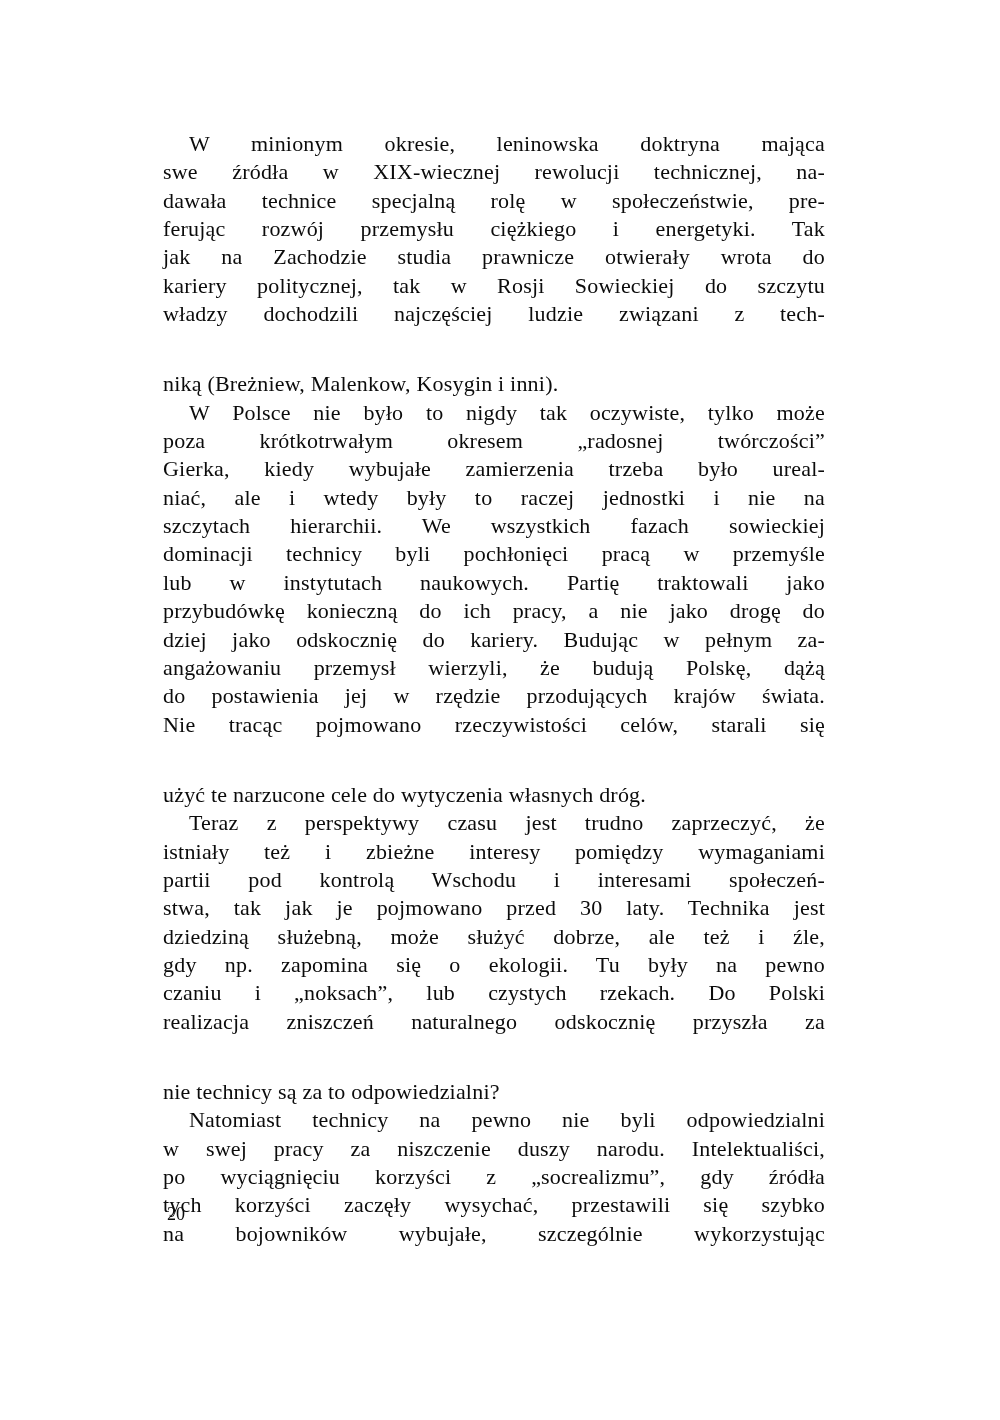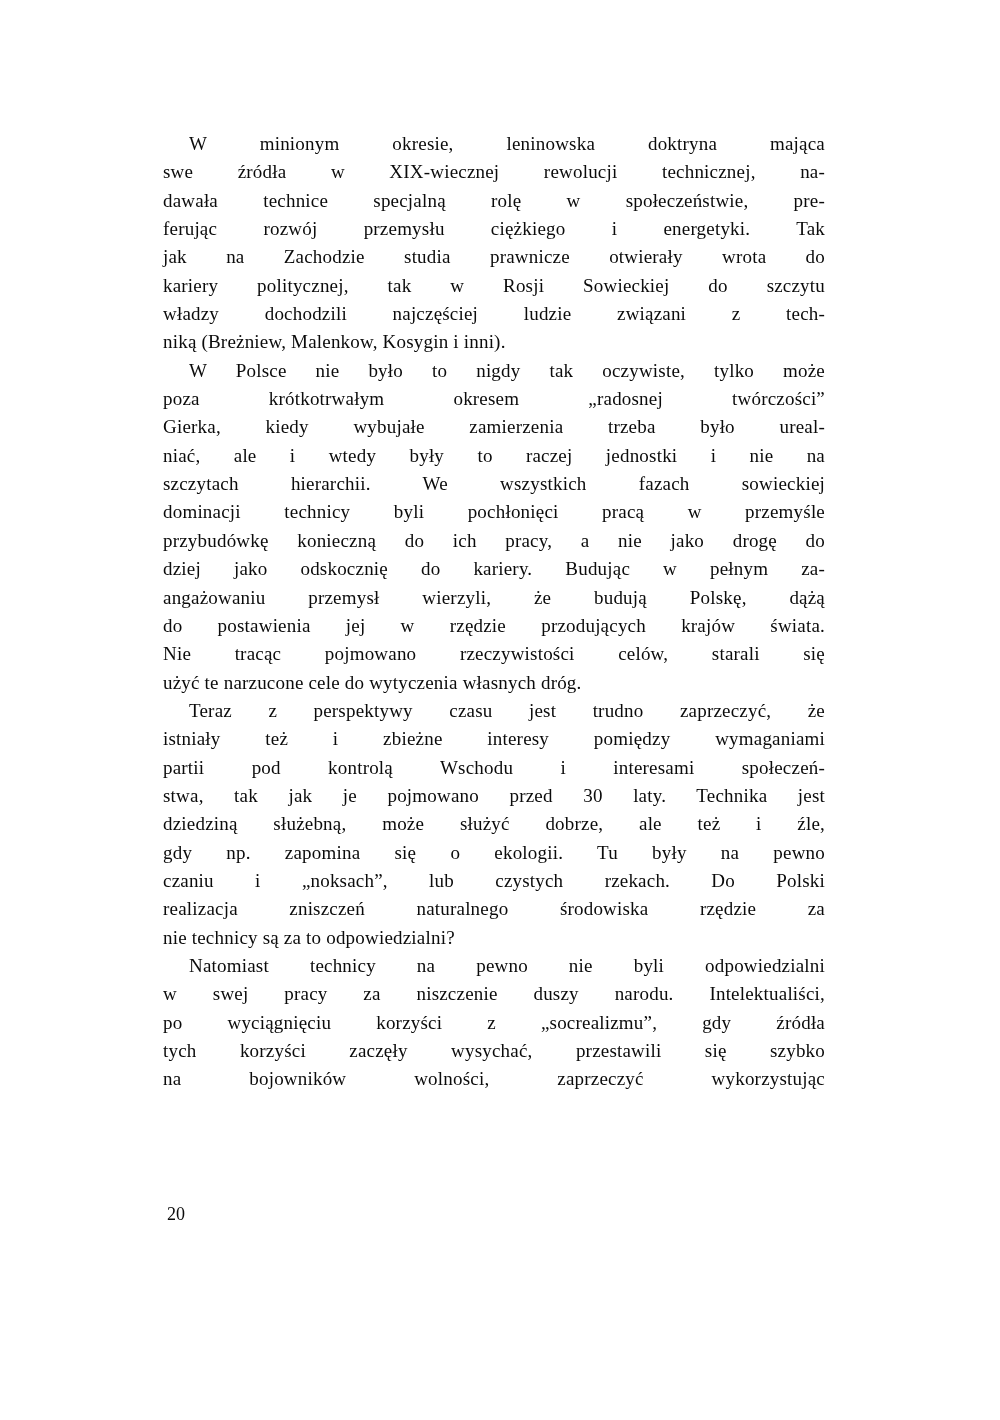--- a/index.html
+++ b/index.html
@@ -19,39 +19,40 @@
     position: absolute;
     inset: 0;
     background: #ffffff;
     overflow: hidden;
   }
   .text-block {
     position: absolute;
     left: 163px;
     top: 130px;
     width: 662px;
-    font-size: 19px;
+    font-size: 22px;
     line-height: 28.35px;
     letter-spacing: 0.2px;
   }
   .paragraph {
     margin: 0;
     padding: 0;
   }
   .line {
     text-align: justify;
     text-align-last: justify;
     -moz-text-align-last: justify;
     white-space: normal;
   }
   .line.first {
     text-indent: 26px;
   }
   .line.par-end {
     text-align-last: left;
+    margin-top: 42px;
     -moz-text-align-last: left;
   }
   .page-number {
     position: absolute;
     left: 167px;
     top: 1200px;
     font-size: 18px;
     line-height: 28px;
   }
 </style>
@@ -72,44 +73,45 @@
       <div class="line par-end">niką (Breżniew, Malenkow, Kosygin i inni).</div>
     </div>
 
     <div class="paragraph">
       <div class="line first">W Polsce nie było to nigdy tak oczywiste, tylko może</div>
       <div class="line">poza krótkotrwałym okresem „radosnej twórczości”</div>
       <div class="line">Gierka, kiedy wybujałe zamierzenia trzeba było ureal-</div>
       <div class="line">niać, ale i wtedy były to raczej jednostki i nie na</div>
       <div class="line">szczytach hierarchii. We wszystkich fazach sowieckiej</div>
       <div class="line">dominacji technicy byli pochłonięci pracą w przemyśle</div>
+      <div class="line">lub w instytutach naukowych. Partię traktowali jako</div>
       <div class="line">przybudówkę konieczną do ich pracy, a nie jako drogę do</div>
       <div class="line">dziej jako odskocznię do kariery. Budując w pełnym za-</div>
       <div class="line">angażowaniu przemysł wierzyli, że budują Polskę, dążą</div>
       <div class="line">do postawienia jej w rzędzie przodujących krajów świata.</div>
       <div class="line">Nie tracąc pojmowano rzeczywistości celów, starali się</div>
       <div class="line par-end">użyć te narzucone cele do wytyczenia własnych dróg.</div>
     </div>
 
     <div class="paragraph">
       <div class="line first">Teraz z perspektywy czasu jest trudno zaprzeczyć, że</div>
       <div class="line">istniały też i zbieżne interesy pomiędzy wymaganiami</div>
       <div class="line">partii pod kontrolą Wschodu i interesami społeczeń-</div>
       <div class="line">stwa, tak jak je pojmowano przed 30 laty. Technika jest</div>
       <div class="line">dziedziną służebną, może służyć dobrze, ale też i źle,</div>
       <div class="line">gdy np. zapomina się o ekologii. Tu były na pewno</div>
       <div class="line">czaniu i „noksach”, lub czystych rzekach. Do Polski</div>
-      <div class="line">realizacja zniszczeń naturalnego środowiska rzędzie za</div>
+      <div class="line">realizacja zniszczeń naturalnego odskocznię przyszła za</div>
       <div class="line par-end">nie technicy są za to odpowiedzialni?</div>
     </div>
 
     <div class="paragraph">
       <div class="line first">Natomiast technicy na pewno nie byli odpowiedzialni</div>
       <div class="line">w swej pracy za niszczenie duszy narodu. Intelektualiści,</div>
       <div class="line">po wyciągnięciu korzyści z „socrealizmu”, gdy źródła</div>
       <div class="line">tych korzyści zaczęły wysychać, przestawili się szybko</div>
-      <div class="line">na bojowników wolności, zaprzeczyć wykorzystując</div>
+      <div class="line">na bojowników wybujałe, szczególnie wykorzystując</div>
     </div>
 
   </div>
 
   <div class="page-number">20</div>
 </div>
 
 </body></html>

